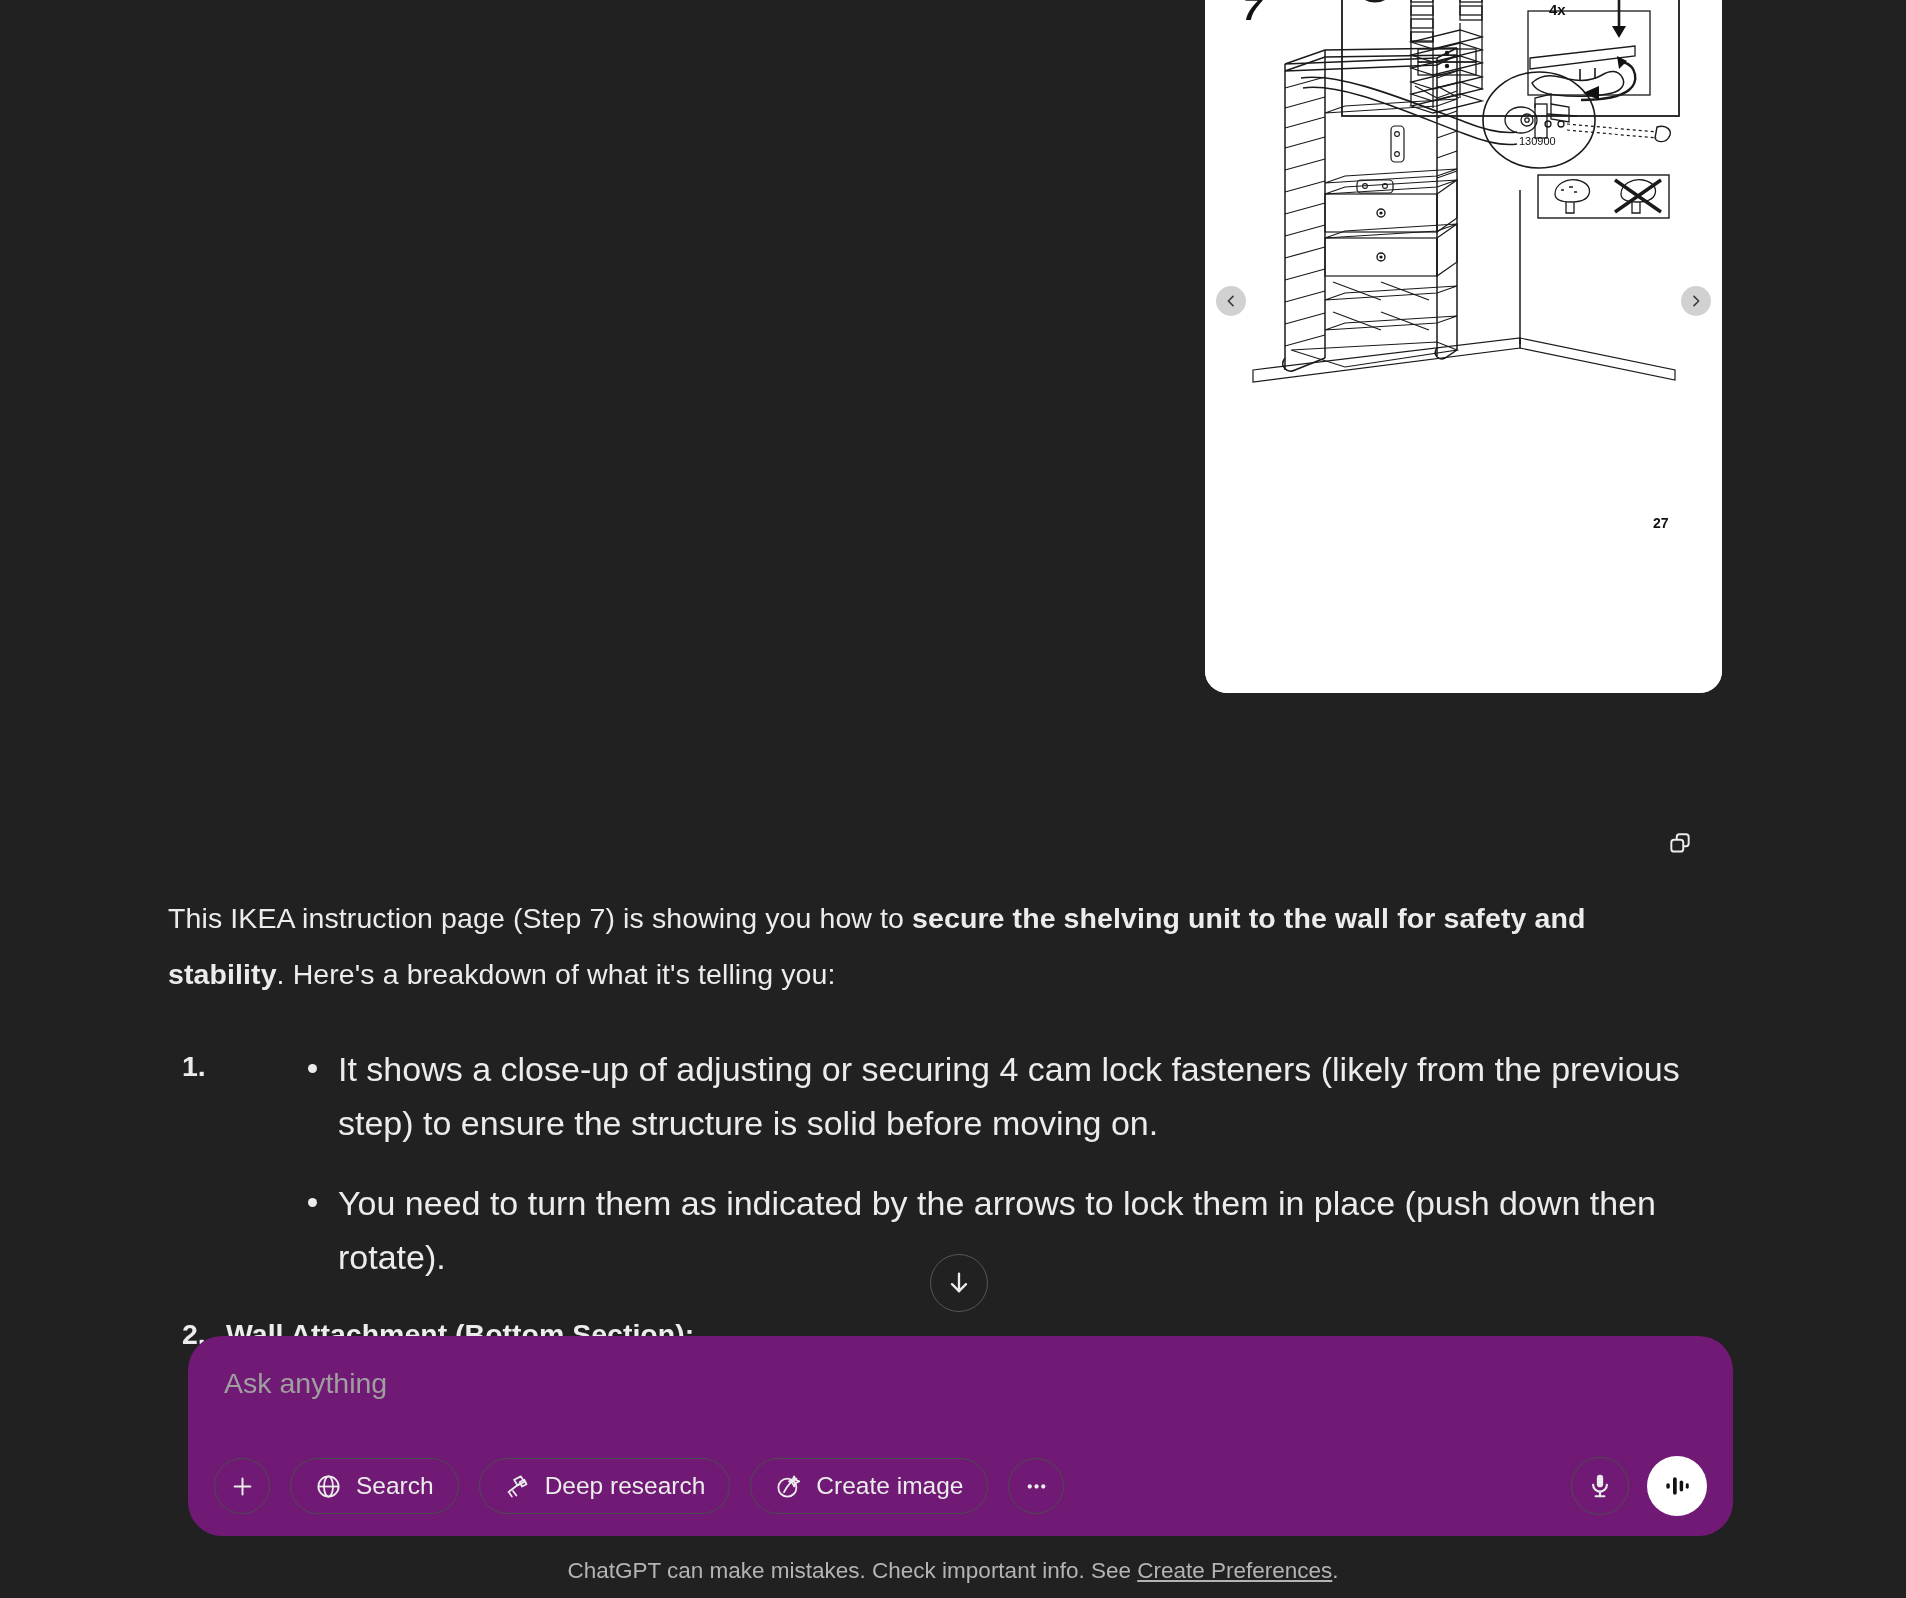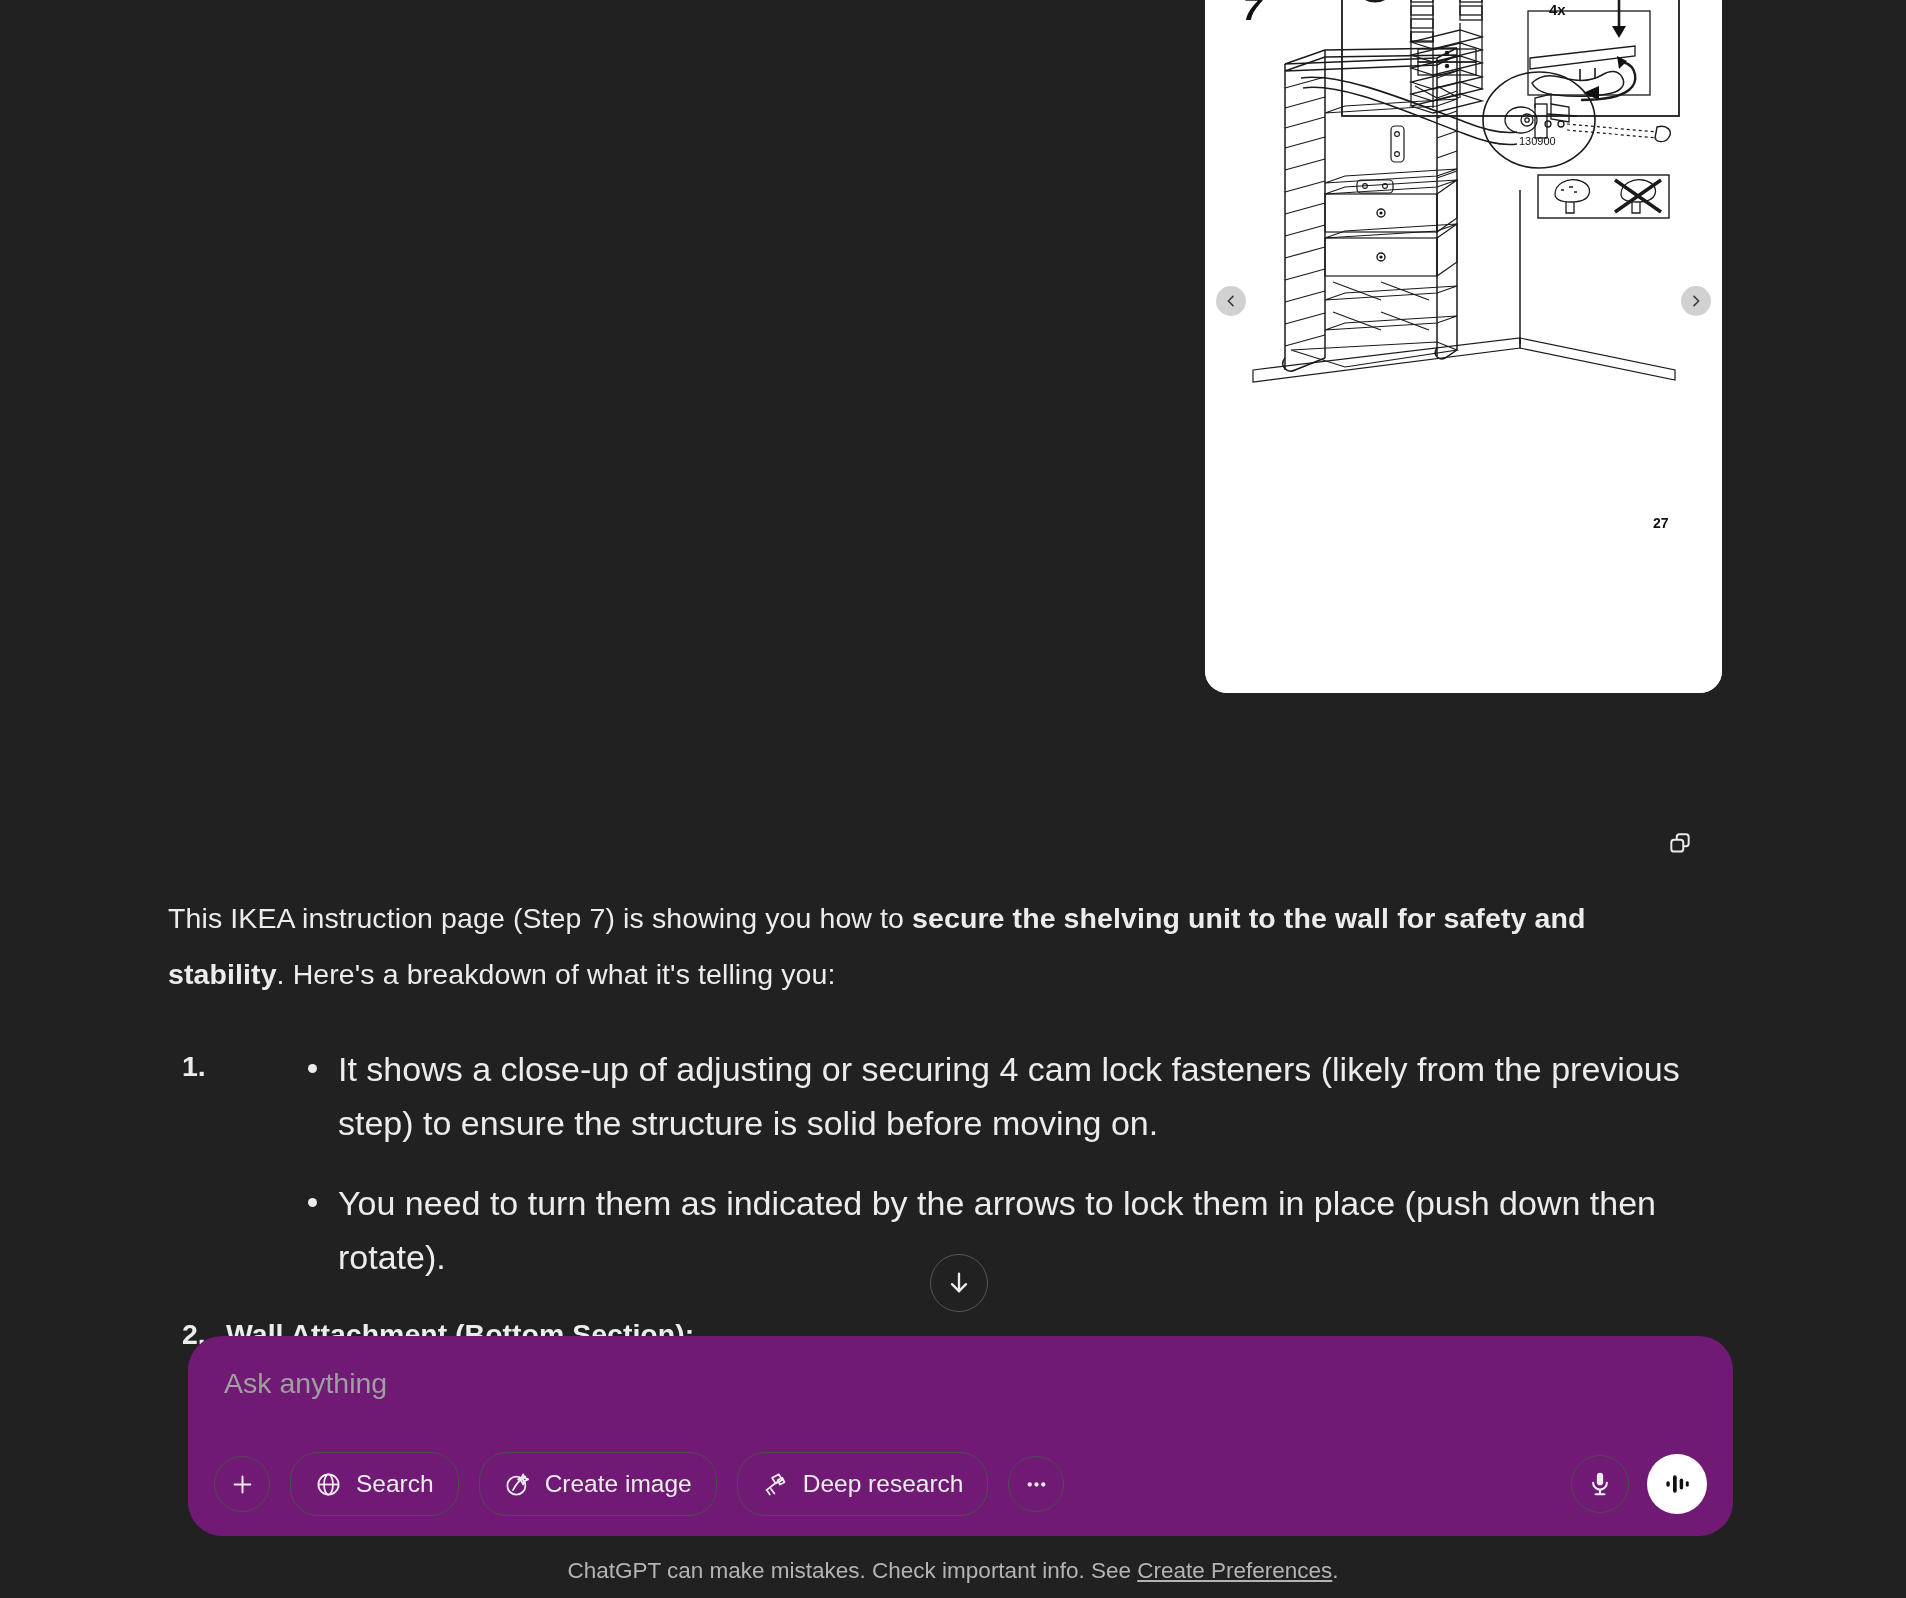--- a/index.html
+++ b/index.html
@@ -111,21 +111,21 @@
   }
   .composer-input {
     position: absolute; left: 36px; top: 26px;
     font-size: 28.5px; color: #9f9f9f; line-height: 42px;
   }
   .composer-bar {
     position: absolute; left: 26px; right: 26px; bottom: 20px;
     display: flex; align-items: center;
   }
   .pill {
-    height: 64px; border: 1.4px solid #4c4c4c; border-radius: 28px;
+    height: 56px; border: 1.4px solid #4c4c4c; border-radius: 28px;
     display: flex; align-items: center; gap: 14px;
     padding: 17px 24px; margin-right: 20px;
     color: #ececec; font-size: 24.5px; white-space: nowrap;
   }
   .pill svg { width: 27px; height: 27px; flex: none; }
   .pill-round {
     width: 56px; height: 56px; padding: 0; justify-content: center; gap: 0;
   }
   .spacer { flex: 1; }
   .mic-btn {
@@ -378,35 +378,35 @@
         <svg viewBox="0 0 24 24" fill="none" stroke="#ececec" stroke-width="1.6">
           <circle cx="12" cy="12" r="9"></circle>
           <ellipse cx="12" cy="12" rx="4" ry="9"></ellipse>
           <line x1="3" y1="12" x2="21" y2="12"></line>
         </svg>
         <span>Search</span>
       </div>
 
       <div class="pill">
         <svg viewBox="0 0 24 24" fill="none" stroke="#ececec" stroke-width="1.6" stroke-linecap="round" stroke-linejoin="round">
-          <circle cx="11" cy="13" r="8"></circle>
-          <path d="M8 17 c3 -6 7 -10 11 -12"></path>
-          <path d="M17 3 l1.4 3.1 L21.5 7.5 l-3.1 1.4 L17 12 l-1.4 -3.1 L12.5 7.5 l3.1 -1.4 z"></path>
-        </svg>
-        <span>Create image</span>
-      </div>
-
-      <div class="pill">
-        <svg viewBox="0 0 24 24" fill="none" stroke="#ececec" stroke-width="1.6" stroke-linecap="round" stroke-linejoin="round">
           <path d="M4 17 L13 10"></path>
           <path d="M9 6 l6 -3 l3 5 l-6 3 z"></path>
           <path d="M14 8 l4 -2 l2 4 l-4 2 z"></path>
           <path d="M8 16 l3 4 M5 18 l2 3"></path>
         </svg>
         <span>Deep research</span>
+      </div>
+
+      <div class="pill">
+        <svg viewBox="0 0 24 24" fill="none" stroke="#ececec" stroke-width="1.6" stroke-linecap="round" stroke-linejoin="round">
+          <circle cx="11" cy="13" r="8"></circle>
+          <path d="M8 17 c3 -6 7 -10 11 -12"></path>
+          <path d="M17 3 l1.4 3.1 L21.5 7.5 l-3.1 1.4 L17 12 l-1.4 -3.1 L12.5 7.5 l3.1 -1.4 z"></path>
+        </svg>
+        <span>Create image</span>
       </div>
 
       <div class="pill pill-round">
         <svg viewBox="0 0 24 24" fill="#ececec">
           <circle cx="6" cy="12" r="1.9"></circle>
             <circle cx="12" cy="12" r="1.9"></circle>
             <circle cx="18" cy="12" r="1.9"></circle>
         </svg>
       </div>
 

